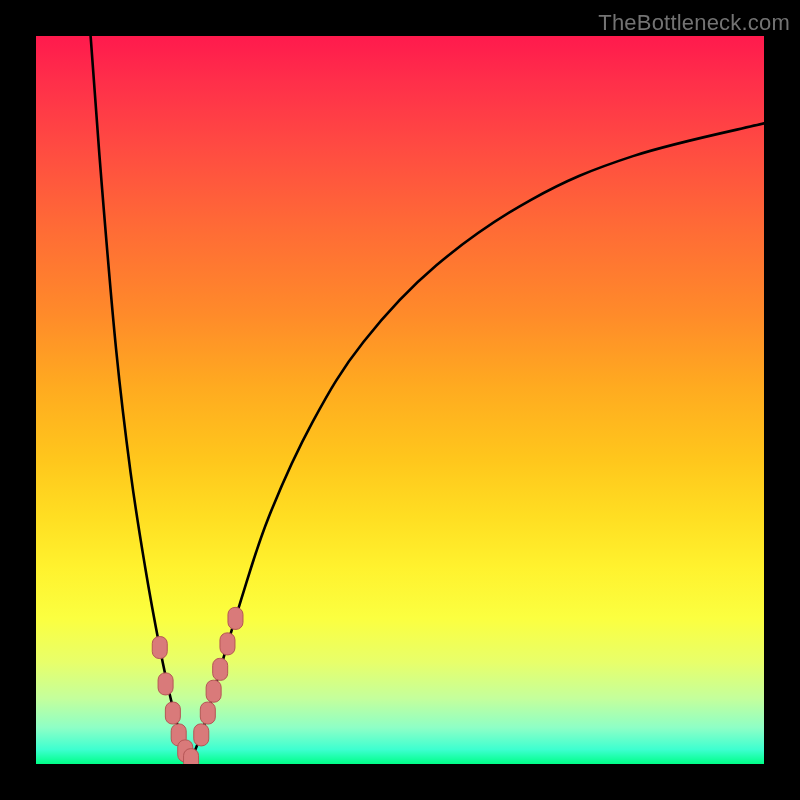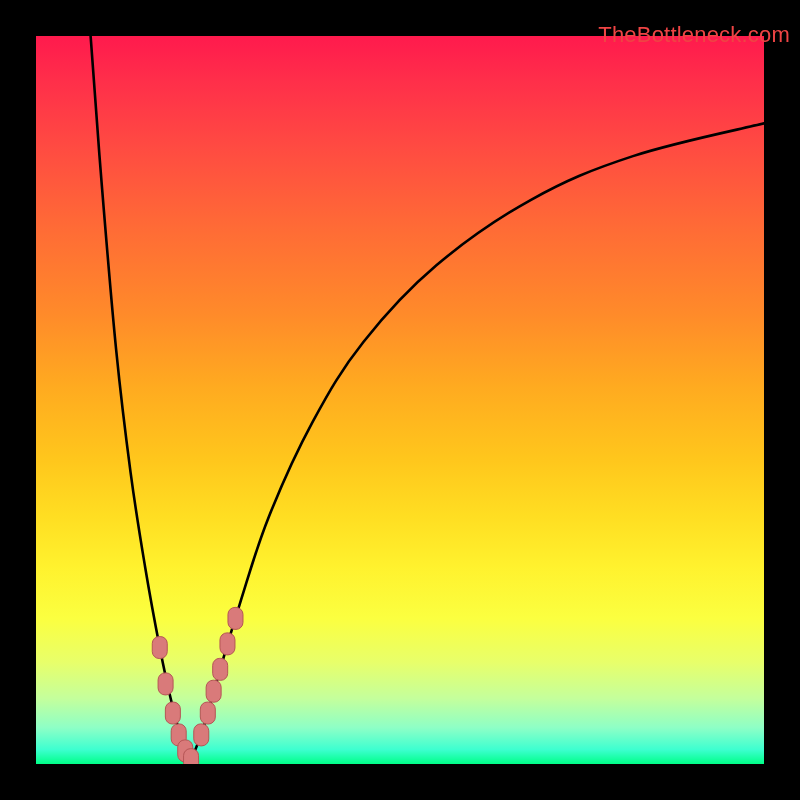--- a/index.html
+++ b/index.html
@@ -31,25 +31,25 @@
       #fbff40 80%,
       #e8ff6a 86%,
       #c4ff9c 91%,
       #8effc6 95%,
       #3effd0 98%,
       #00ff88 100%
     );
   }
   .watermark {
     position: absolute;
-    top: 22px; right: 10px;
+    top: 10px; right: 10px;
     font-family: Arial, Helvetica, sans-serif;
     font-size: 22px;
     font-weight: 500;
-    color: #ef4444;
+    color: #737373;
     letter-spacing: 0.2px;
     user-select: none;
   }
   svg.curves {
     position: absolute;
     left: 0; top: 0; width: 100%; height: 100%;
   }
 </style>
 </head>
 <body>

